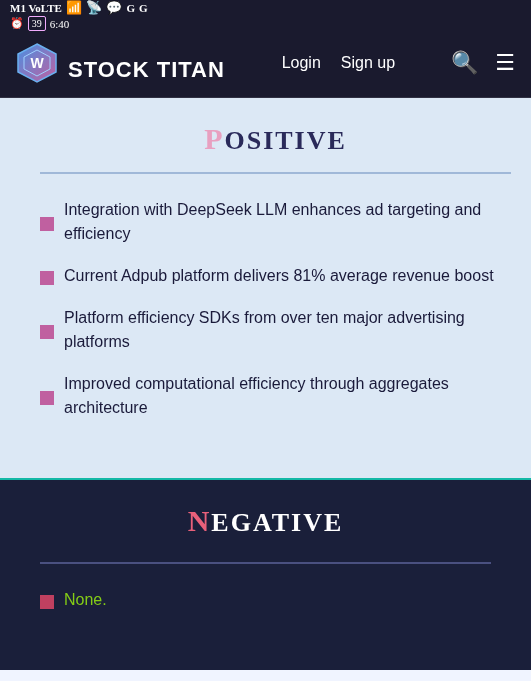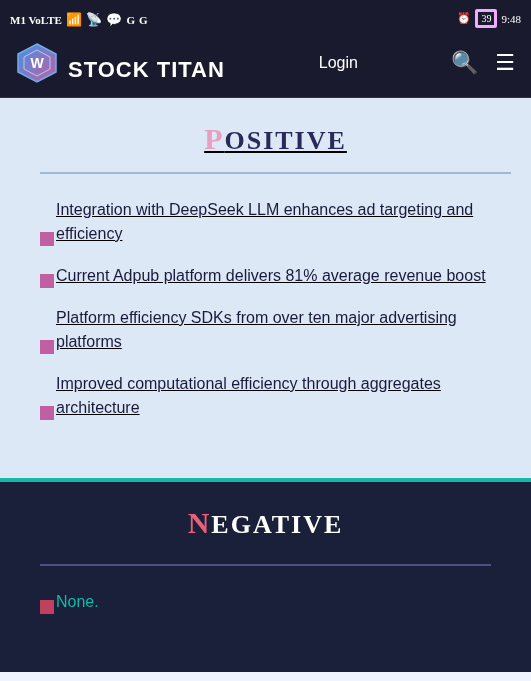--- a/index.html
+++ b/index.html
@@ -14,44 +14,45 @@
       font-family: 'Georgia', serif;
       background: #1a1a2e;
       overflow: hidden;
     }
 
     
     .status-bar {
       background: #1a1a2e;
       height: 28px;
       display: flex;
-      align-items: flex-end;
+      align-items: flex-start;
       justify-content: space-between;
       padding: 0 10px;
       font-size: 11px;
       color: #fff;
+      flex-direction: column;
     }
 
     .status-left {
       display: flex;
       align-items: center;
       gap: 4px;
       font-size: 11px;
       font-weight: 600;
     }
 
     .status-right {
       display: flex;
       align-items: center;
       gap: 4px;
       font-size: 11px;
     }
 
     .battery-box {
-      border: 3px solid #f0abfc;
+      border: 1px solid #f0abfc;
       border-radius: 2px;
       padding: 1px 3px;
       font-size: 10px;
       position: relative;
     }
 
     
     .navbar {
       background: #1a1a2e;
       height: 70px;
@@ -114,22 +115,21 @@
     .main-content {
       height: calc(681px - 98px);
       overflow-y: auto;
       background: #f0f4ff;
     }
 
     
     .positive-section {
       background: #dce8f5;
       padding: 24px 20px 40px 40px;
-      border-bottom: 4px solid #14b8a6;
-      text-decoration: underline;
+      border-bottom: 2px solid #14b8a6;
     }
 
     .section-title-positive {
       text-align: center;
       font-size: 26px;
       font-family: 'Georgia', serif;
       font-weight: bold;
       color: #2a2a5a;
       margin-bottom: 16px;
       letter-spacing: 2px;
@@ -146,22 +146,22 @@
       margin-bottom: 24px;
     }
 
     .bullet-list {
       list-style: none;
       padding: 0;
     }
 
     .bullet-list li {
       display: flex;
-      align-items: flex-end;
-      gap: 2px;
+      align-items: center;
+      gap: 10px;
       margin-bottom: 18px;
       font-size: 16px;
       color: #1a1a3a;
       line-height: 1.5;
       font-family: 'Arial', sans-serif;
     }
 
     .bullet-list li .bullet-icon {
       width: 14px;
       height: 14px;
@@ -191,21 +191,21 @@
       color: #e8607a;
     }
 
     .divider-dark {
       border: none;
       border-top: 2px solid #4a5080;
       margin-bottom: 24px;
     }
 
     .bullet-list-dark li {
-      color: #14b8a6;
+      color: #84cc16;
     }
 
     .bullet-list-dark li .bullet-icon {
       background: #c04060;
     }
 
     
     .main-content::-webkit-scrollbar {
       width: 4px;
     }
@@ -225,41 +225,42 @@
     <span style="font-size:13px;">📡</span>
     <span style="font-size:13px;">💬</span>
     <span style="font-size:11px;">G</span>
     <span style="font-size:11px;">G</span>
   </div>
   <div class="status-right">
     <span>⏰</span>
     <span class="battery-box">
       <span>39</span>
     </span>
-    <span>9:48</span>
+    <span>6:40</span>
   </div>
 </div>
 
 <div class="navbar">
   <div class="logo-area">
     <svg class="logo-icon" viewBox="0 0 42 42" xmlns="http://www.w3.org/2000/svg">
       <defs>
         <linearGradient id="logoGrad" x1="0%" y1="0%" x2="100%" y2="100%">
           <stop offset="0%" style="stop-color:#4a90e2;stop-opacity:1"></stop>
           <stop offset="100%" style="stop-color:#c060a0;stop-opacity:1"></stop>
         </linearGradient>
       </defs>
       <polygon points="21,2 40,12 40,30 21,40 2,30 2,12" fill="url(#logoGrad)" stroke="#6ab0f0" stroke-width="1.5"></polygon>
       <polygon points="21,8 34,15 34,27 21,34 8,27 8,15" fill="none" stroke="#a0d0ff" stroke-width="1"></polygon>
       <text x="21" y="26" text-anchor="middle" fill="white" font-size="14" font-weight="bold" font-family="Arial">W</text>
     </svg>
     <span class="logo-text">STOCK TITAN</span>
   </div>
   <div class="nav-links">
     <a class="nav-link">Login</a>
+    <a class="nav-link">Sign up</a>
   </div>
   <div class="nav-icons">
     <span class="nav-icon">🔍</span>
     <span class="nav-icon">☰</span>
   </div>
 </div>
 
 <div class="main-content">
 
   <div class="positive-section">

